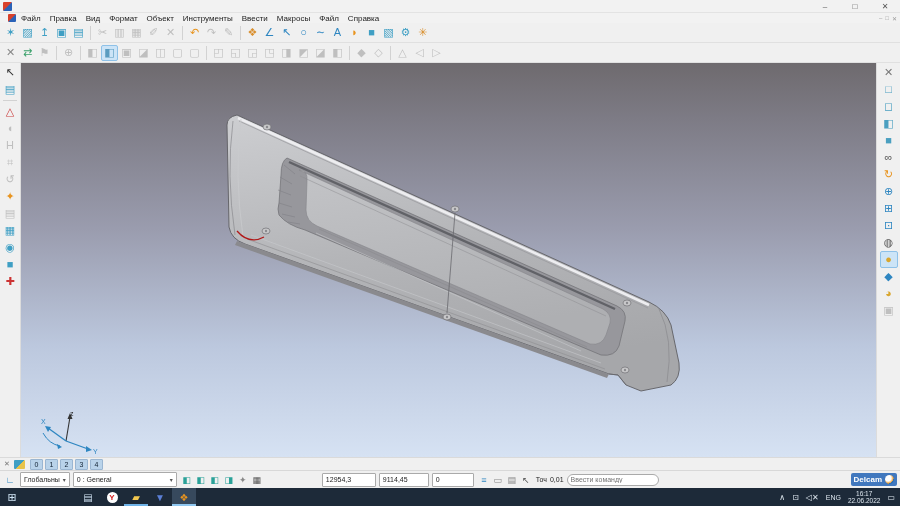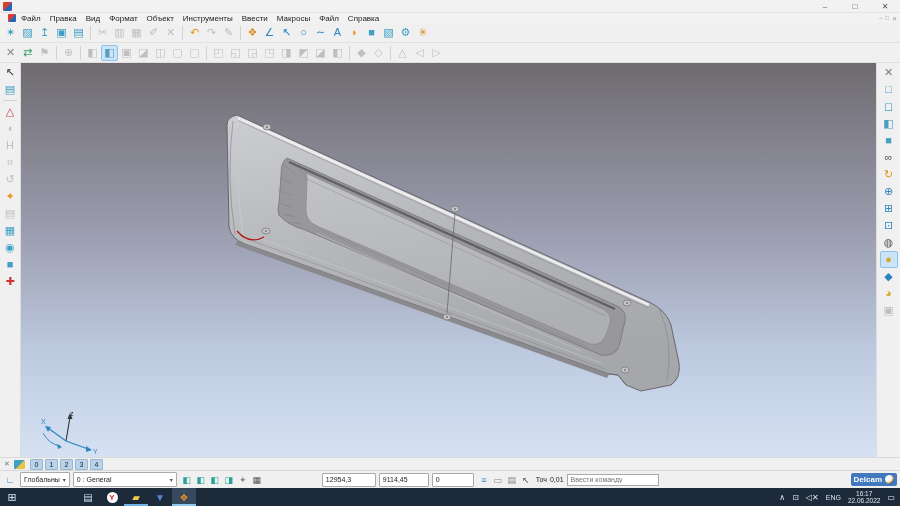--- a/index.html
+++ b/index.html
@@ -61,21 +61,21 @@
              display:flex;align-items:center;font-size:7px;color:#222;padding:0 3px;gap:3px;
              box-sizing:border-box;border-top:1px solid #d8d8d8;white-space:nowrap;}
   .sbico{display:inline-flex;align-items:center;justify-content:center;width:14px;height:13px;
          font-size:9px;}
   .sel{background:#fff;border:1px solid #aaa;height:13px;display:inline-flex;align-items:center;
        padding:0 3px;gap:3px;border-radius:1px;}
   .sel .ar{color:#555;font-size:6px;}
   .coord{background:#fff;border:1px solid #aaa;height:12px;display:inline-flex;align-items:center;
          padding:0 3px;border-radius:1px;}
   .cmd{background:#fff;border:1px solid #aaa;height:12px;width:92px;font-size:7px;
-       font-family:"Liberation Sans",sans-serif;padding:0 3px;box-sizing:border-box;border-radius:0;}
+       font-family:"Liberation Sans",sans-serif;padding:0 3px;box-sizing:border-box;border-radius:6px;}
   .delcam{margin-left:auto;background:#4178be;color:#fff;font-size:8px;font-weight:bold;
           height:13px;display:inline-flex;align-items:center;gap:3px;padding:0 3px;border-radius:2px;}
   .delcamico{width:9px;height:9px;border-radius:50%;
              background:radial-gradient(circle at 35% 35%,#ffffff 35%,#e8941f 65%,#2a6db5 66%);}
   
   .taskbar{position:absolute;left:0;right:0;bottom:0;height:18px;background:#1d2a39;display:flex;
            align-items:stretch;color:#e8eef4;font-size:7px;}
   .tapp{width:24px;display:inline-flex;align-items:center;justify-content:center;font-size:10px;
         box-sizing:border-box;flex:0 0 auto;}
   .tapp.open{box-shadow:inset 0 -2px 0 #6fb3e8;}

